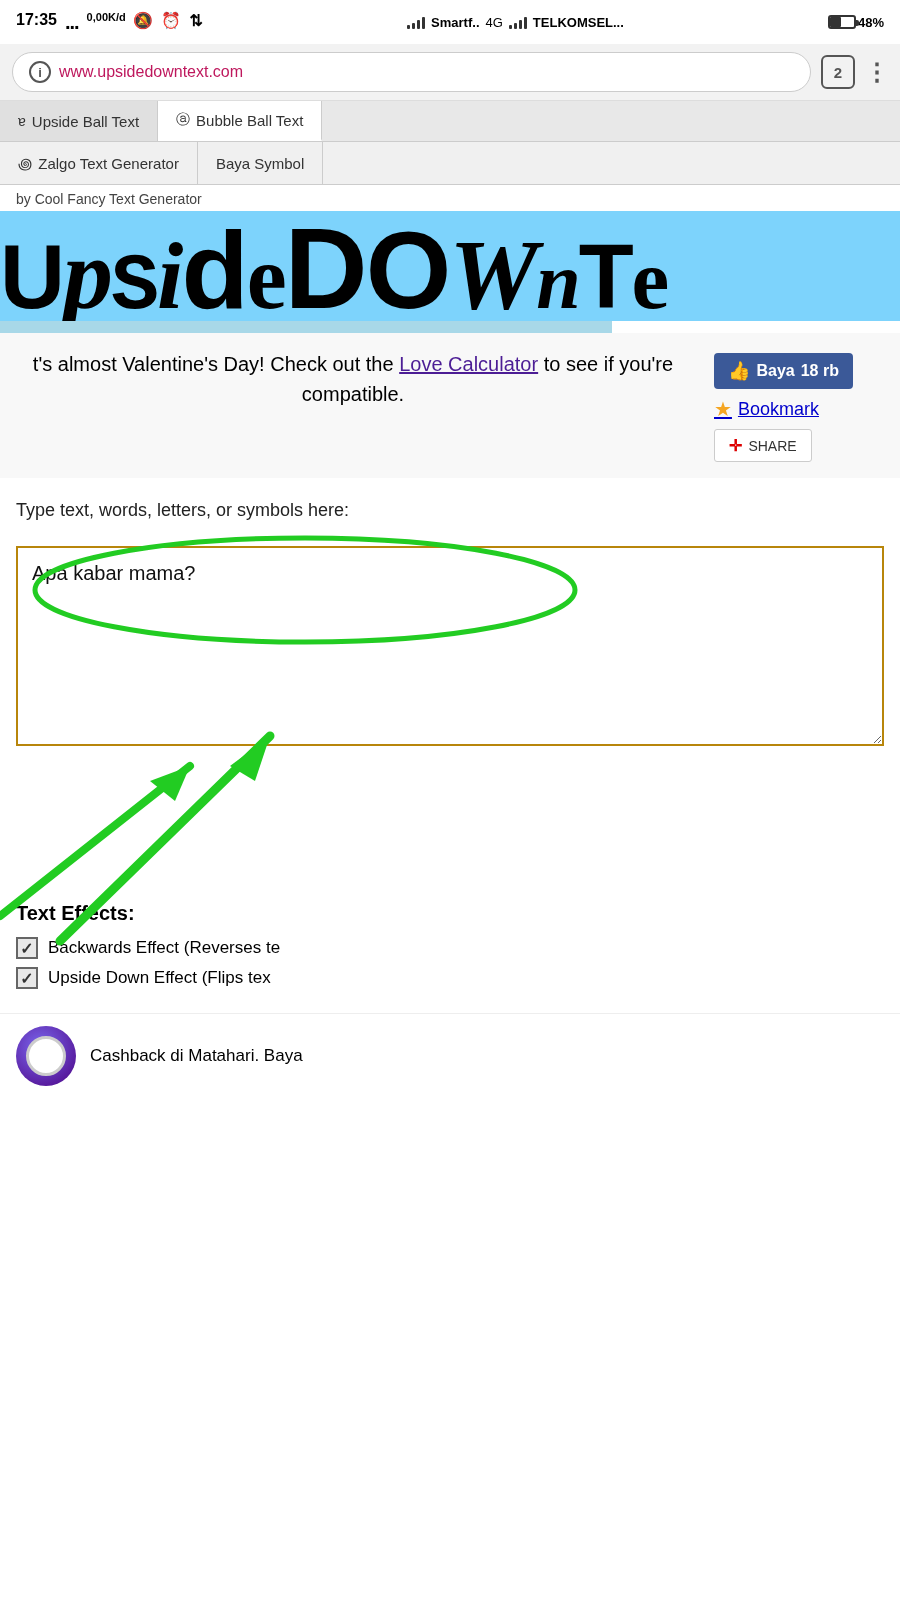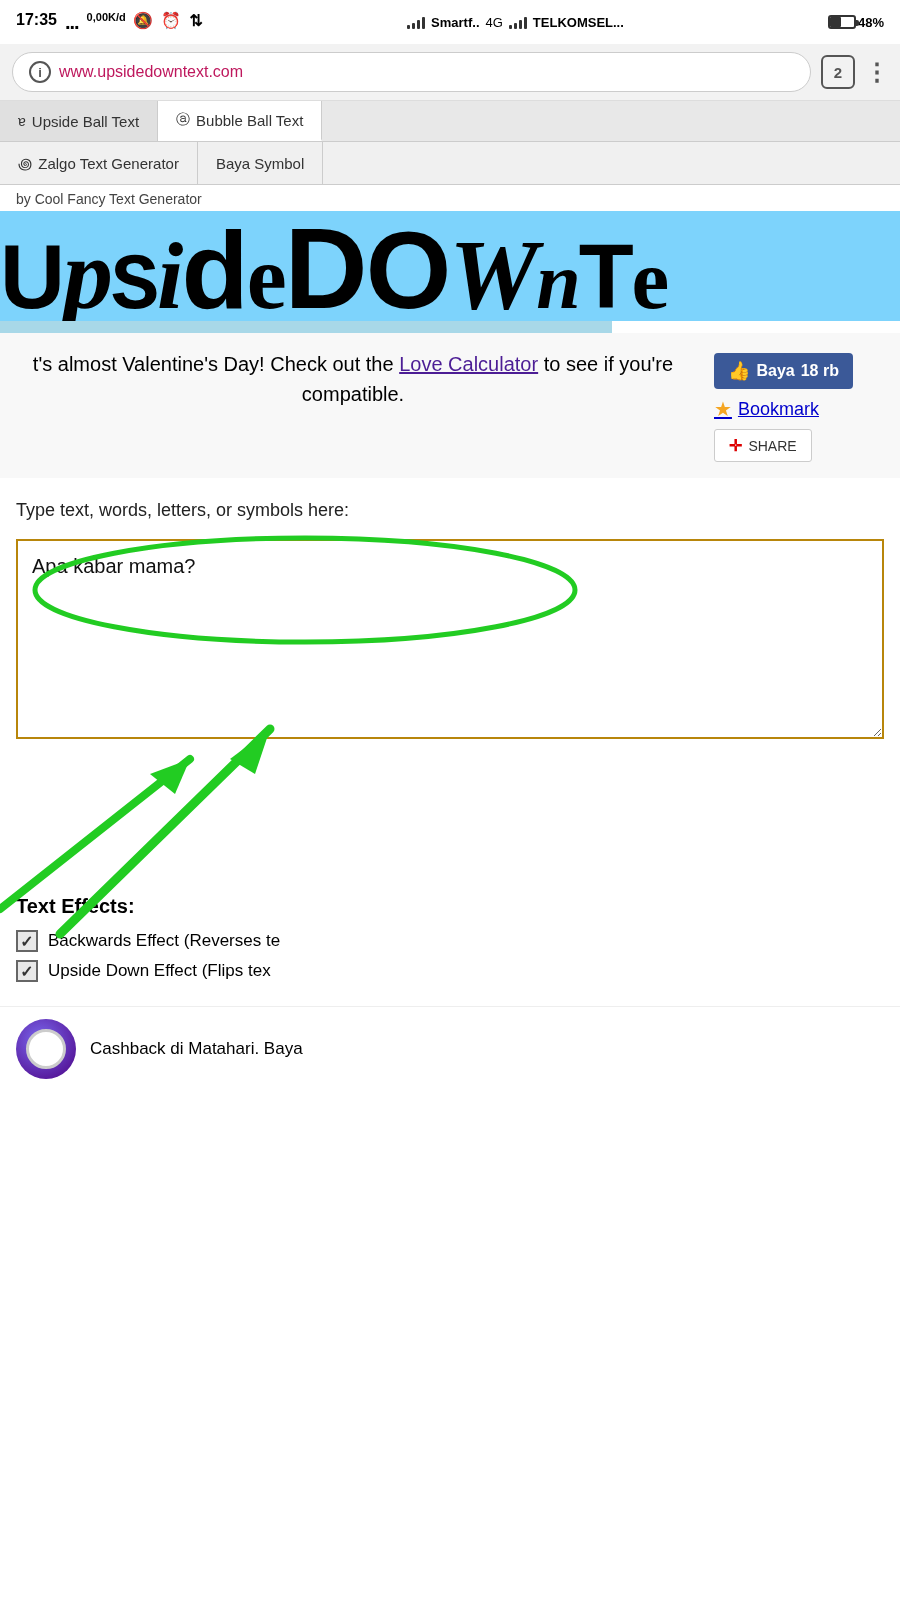--- a/index.html
+++ b/index.html
@@ -294,21 +294,21 @@
     }
 
     
     .input-section {
       padding: 20px 16px 16px;
       position: relative;
     }
     .input-label {
       font-size: 18px;
       color: #222;
-      margin-bottom: 16px;
+      margin-bottom: 23px;
       line-height: 1.4;
     }
     .text-input-box {
       border: 2px solid #b8860b;
       width: 100%;
       min-height: 200px;
       padding: 14px;
       font-size: 20px;
       outline: none;
       resize: vertical;

